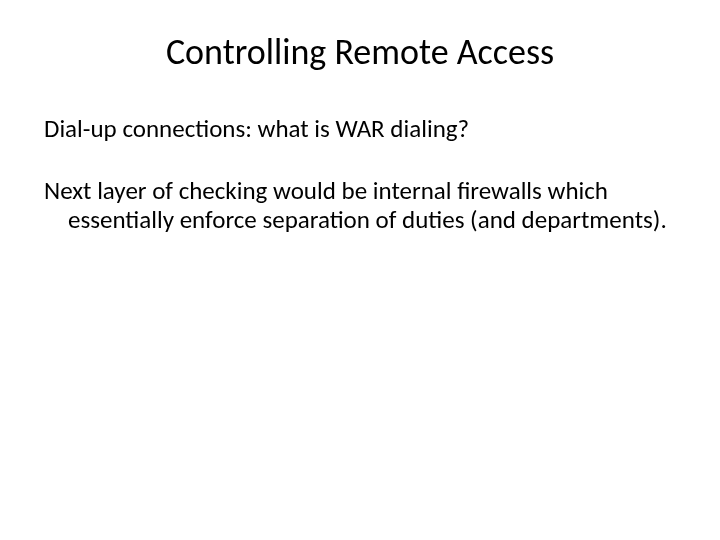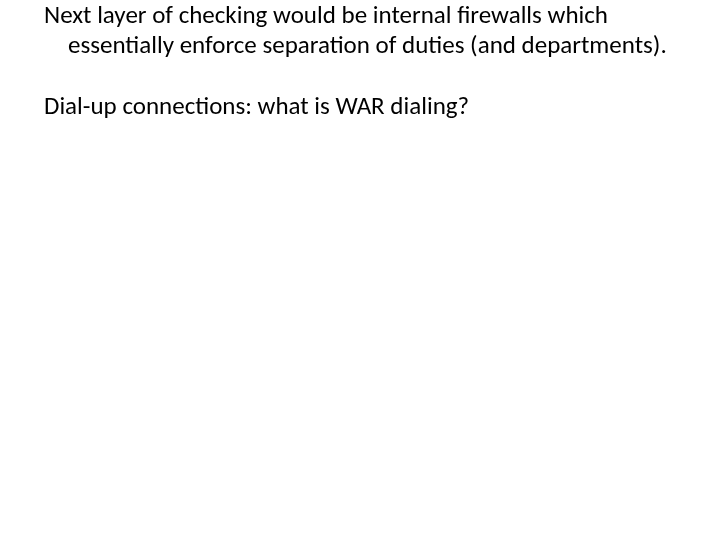--- a/index.html
+++ b/index.html
@@ -41,21 +41,22 @@
     left: 0;
     width: 100%;
     font-size: 12px;
     color: #8e8e8e;
   }
 </style>
 </head>
 <body>
 
 <div class="slide">
+  <h1 class="title">Controlling Remote Access</h1>
   <div class="body-area">
+    <p class="para">Dial-up connections: what is WAR dialing?</p>
     <p class="para">Next layer of checking would be internal firewalls which essentially enforce separation of duties (and departments).</p>
-    <p class="para">Dial-up connections: what is WAR dialing?</p>
   </div>
   <div class="footer">
     
     
   </div>
 </div>
 
 </body></html>

